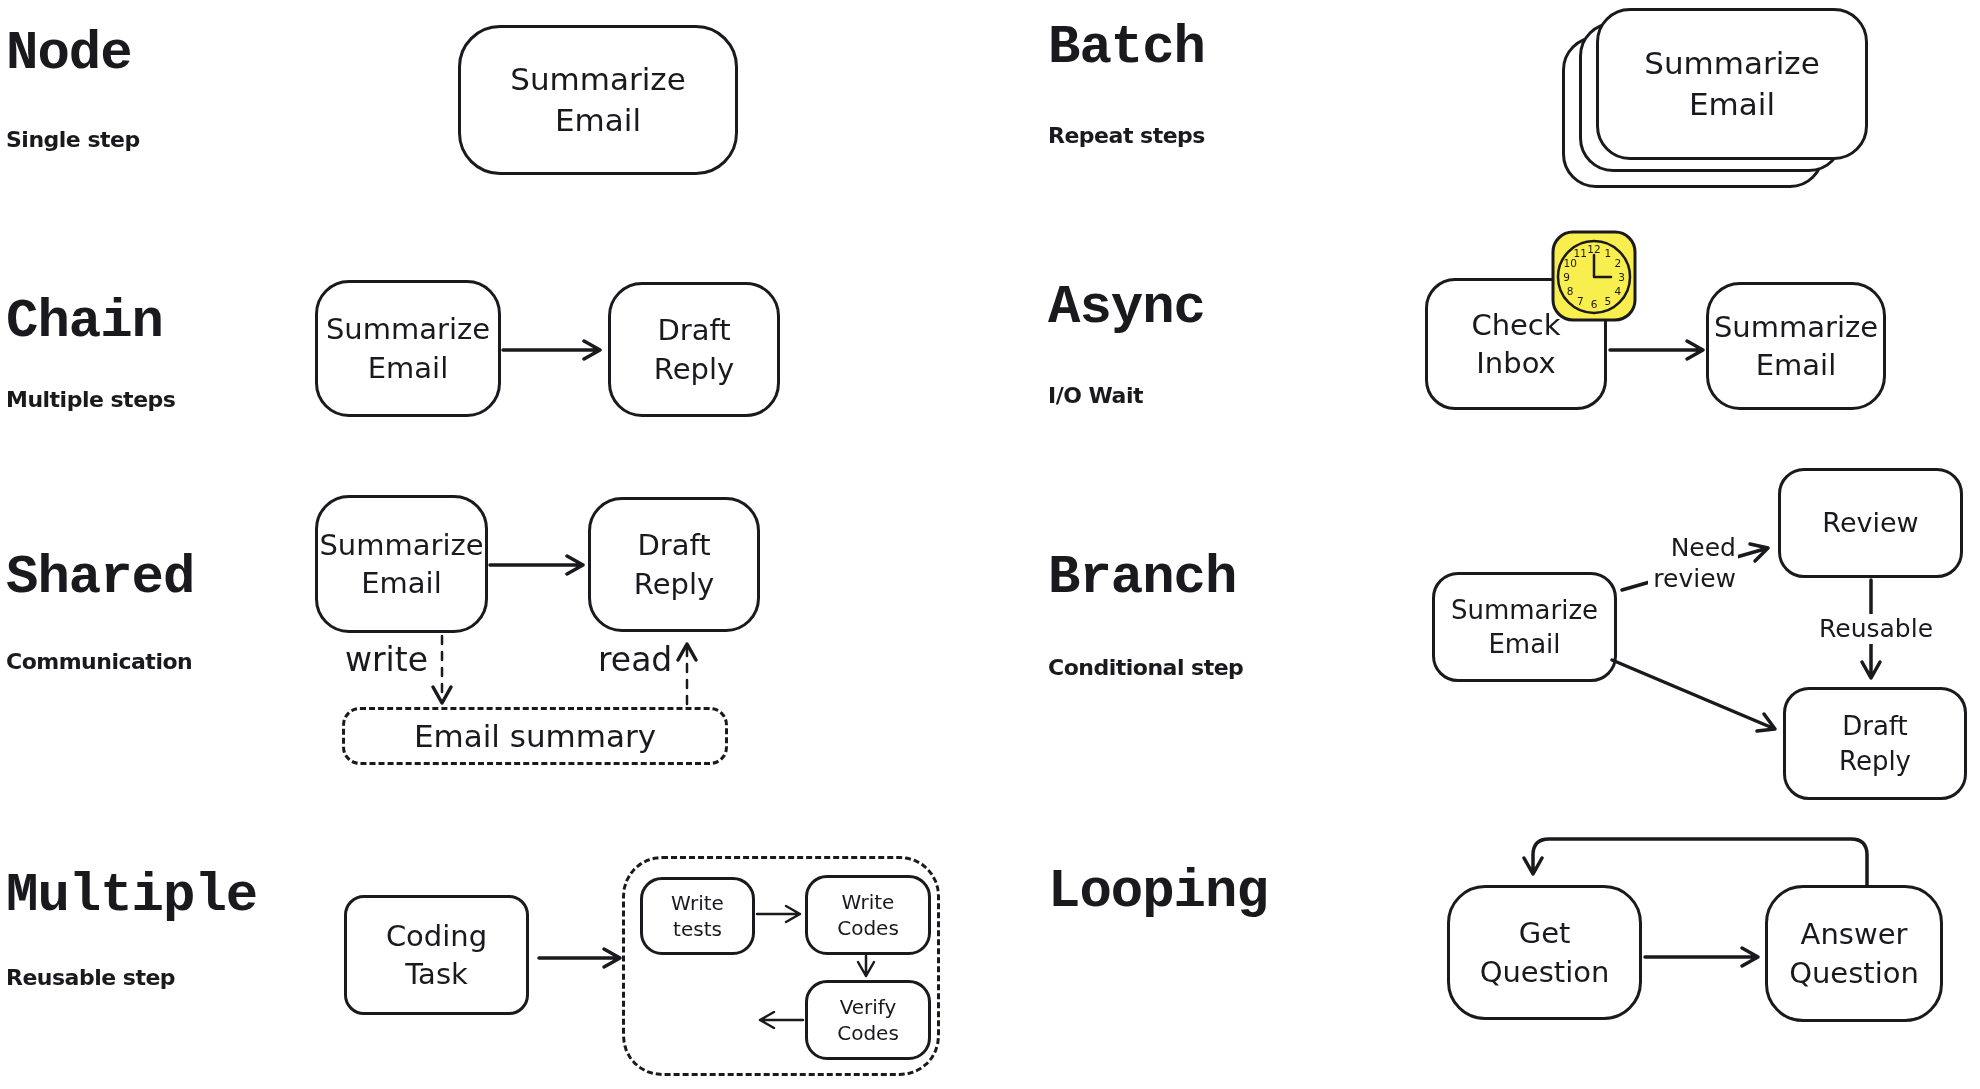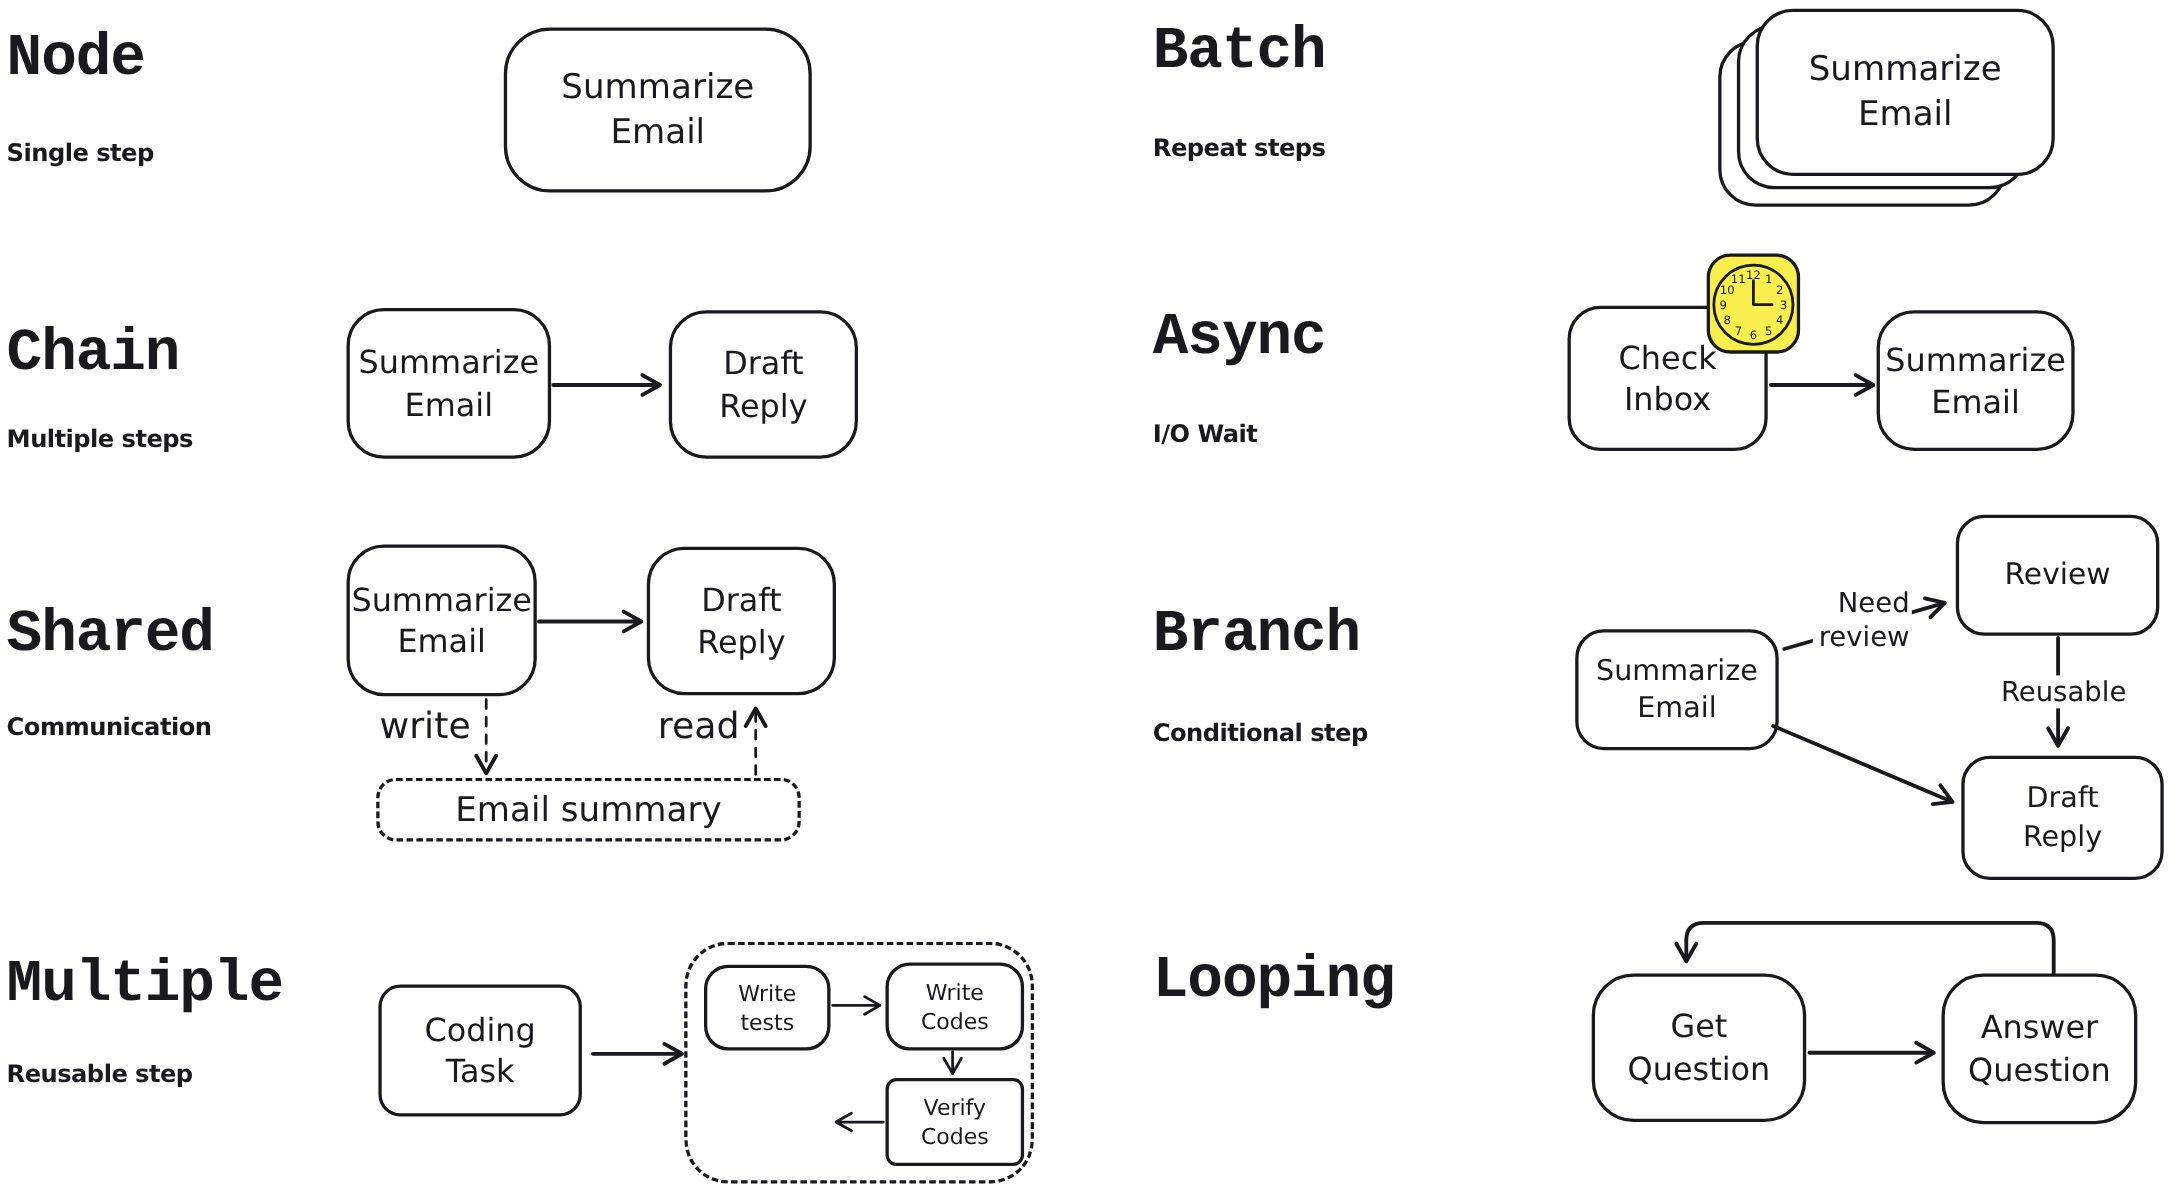--- a/index.html
+++ b/index.html
@@ -92,21 +92,21 @@
   </div>
   <div class="container-dashed" style="left:622px;top:856px;width:318px;height:220px"></div>
   <div class="box f20" style="left:640px;top:877px;width:115px;height:78px;border-radius:22px">
     <span class="ln">Write</span>
     <span class="ln">tests</span>
   </div>
   <div class="box f20" style="left:805px;top:875px;width:126px;height:80px;border-radius:22px">
     <span class="ln">Write</span>
     <span class="ln">Codes</span>
   </div>
-  <div class="box f20" style="left:805px;top:980px;width:126px;height:80px;border-radius:10px">
+  <div class="box f20" style="left:805px;top:980px;width:126px;height:80px;border-radius:22px">
     <span class="ln">Verify</span>
     <span class="ln">Codes</span>
   </div>
 
   <div class="title" style="left:1048px;top:18px">Batch</div>
   <div class="subtitle" style="left:1048px;top:124px">Repeat steps</div>
   <div class="box" style="left:1562px;top:36px;width:262px;height:152px;z-index:1"></div>
   <div class="box" style="left:1579px;top:22px;width:264px;height:150px;z-index:2"></div>
   <div class="box f31" style="left:1596px;top:8px;width:272px;height:152px;z-index:3">
     <span class="ln">Summarize</span>

